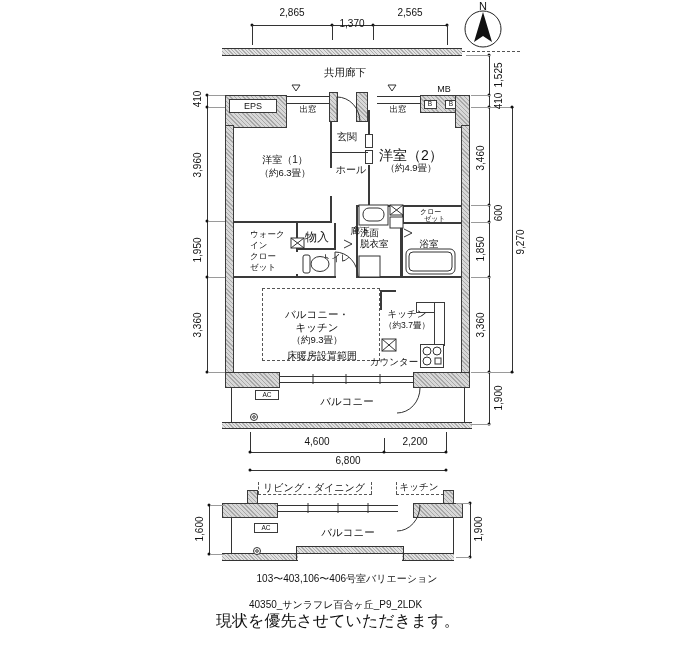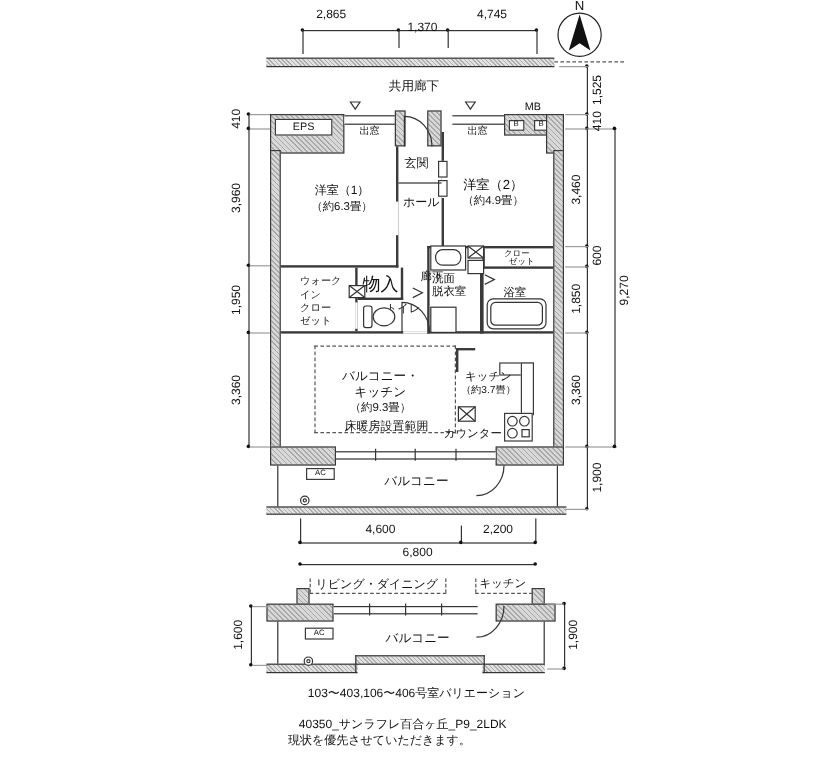--- a/index.html
+++ b/index.html
@@ -34,23 +34,23 @@
 
   <div class="hline" style="left:252px;top:25px;width:195px"></div>
   <div class="dot" style="left:252px;top:25px"></div>
   <div class="dot" style="left:332px;top:25px"></div>
   <div class="dot" style="left:373px;top:25px"></div>
   <div class="dot" style="left:447px;top:25px"></div>
   <div class="vline" style="left:252px;top:25px;height:20px"></div>
   <div class="vline" style="left:332px;top:25px;height:15px"></div>
   <div class="vline" style="left:373px;top:25px;height:15px"></div>
   <div class="vline" style="left:447px;top:25px;height:20px"></div>
-  <div class="lbl" style="left:276px;top:13px">2,865</div>
+  <div class="lbl" style="left:292px;top:13px">2,865</div>
   <div class="lbl" style="left:352px;top:24px">1,370</div>
-  <div class="lbl" style="left:410px;top:13px">4,745</div>
+  <div class="lbl" style="left:410px;top:13px">2,565</div>
 
   <div class="lbl" style="left:483px;top:6px;font-size:11px">N</div>
 
   <div class="band" style="left:222px;top:48px;width:240px;height:8px"></div>
   <div class="dash" style="left:462px;top:51px;width:58px"></div>
   <div class="lbl" style="left:345px;top:72px;font-size:10.5px">共用廊下</div>
 
   <div class="wall" style="left:225px;top:95px;width:62px;height:33px"></div>
   <div class="whitebox" style="left:229px;top:99px;width:48px;height:14px"></div>
   <div class="lbl" style="left:253px;top:106px;font-size:9px">EPS</div>
@@ -168,28 +168,28 @@
   <div class="vlbl" style="left:499px;top:398px">1,900</div>
   <div class="vline" style="left:512px;top:107px;height:265px"></div>
   <div class="dot" style="left:512px;top:107px"></div>
   <div class="dot" style="left:512px;top:372px"></div>
   <div class="vlbl" style="left:521px;top:242px">9,270</div>
 
   <div class="lbl" style="left:347px;top:137px;font-size:10px">玄関</div>
   <div class="lbl" style="left:351px;top:170px;font-size:10px">ホール</div>
   <div class="lbl" style="left:285px;top:160px;font-size:10px">洋室（1）</div>
   <div class="lbl" style="left:285px;top:173px;font-size:9.5px">（約6.3畳）</div>
-  <div class="lbl" style="left:411px;top:155px;font-size:11px">洋室（2）</div>
+  <div class="lbl" style="left:411px;top:155px;font-size:14px">洋室（2）</div>
   <div class="lbl" style="left:411px;top:168px;font-size:9.5px">（約4.9畳）</div>
 
   <div class="tlbl" style="left:250px;top:230px;font-size:8.5px">ウォーク</div>
   <div class="tlbl" style="left:250px;top:241px;font-size:8.5px">イン</div>
   <div class="tlbl" style="left:250px;top:252px;font-size:8.5px">クロー</div>
   <div class="tlbl" style="left:250px;top:263px;font-size:8.5px">ゼット</div>
-  <div class="lbl" style="left:317px;top:237px;font-size:15px">物入</div>
+  <div class="lbl" style="left:317px;top:237px;font-size:12px">物入</div>
   <div class="lbl" style="left:360px;top:231px;font-size:9.5px">廊下</div>
   <div class="lbl" style="left:336px;top:258px;font-size:9.5px">トイレ</div>
   <div class="tlbl" style="left:360px;top:228px;font-size:9.5px">洗面</div>
   <div class="tlbl" style="left:360px;top:239px;font-size:9.5px">脱衣室</div>
   <div class="lbl" style="left:369px;top:267px;font-size:9px">洗</div>
   <div class="lbl" style="left:396px;top:222px;font-size:6.5px">棚</div>
   <div class="lbl" style="left:429px;top:244px;font-size:9.5px">浴室</div>
   <div class="tlbl" style="left:420px;top:208px;font-size:7px">クロー</div>
   <div class="tlbl" style="left:424px;top:215px;font-size:7px">ゼット</div>
 
@@ -234,21 +234,21 @@
   <div class="vlbl" style="left:200px;top:529px">1,600</div>
   <div class="vline" style="left:470px;top:503px;height:54px"></div>
   <div class="dot" style="left:470px;top:503px"></div>
   <div class="dot" style="left:470px;top:557px"></div>
   <div class="thin" style="left:456px;top:503px;width:14px;height:1px"></div>
   <div class="thin" style="left:456px;top:557px;width:14px;height:1px"></div>
   <div class="vlbl" style="left:479px;top:529px">1,900</div>
 
   <div class="lbl" style="left:347px;top:579px;font-size:10px">103〜403,106〜406号室バリエーション</div>
 
-  <div class="tlbl" style="left:240px;top:613px;font-size:10px">現状を優先させていただきます。</div>
+  <div class="tlbl" style="left:216px;top:613px;font-size:16px">現状を優先させていただきます。</div>
   <div class="tlbl" style="left:249px;top:600px;font-size:10px">40350_サンラフレ百合ヶ丘_P9_2LDK</div>
 
   <svg width="700" height="650" viewBox="0 0 700 650">
     <g fill="none" stroke="#333" stroke-width="1">
 
       <circle cx="483" cy="29" r="18" fill="#fff" stroke="#222"></circle>
       <polygon points="483,12 474,42 483,36 492,42" fill="#111" stroke="none"></polygon>
 
       <path d="M337,122 L337,97 A23,25 0 0 1 360,122"></path>
 

